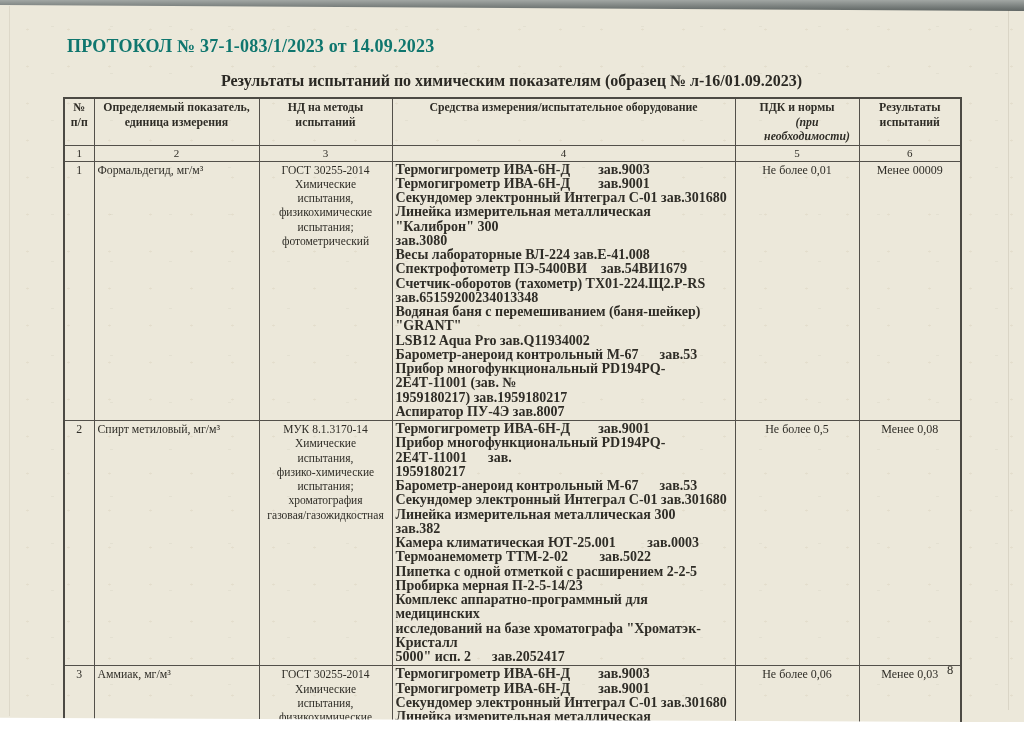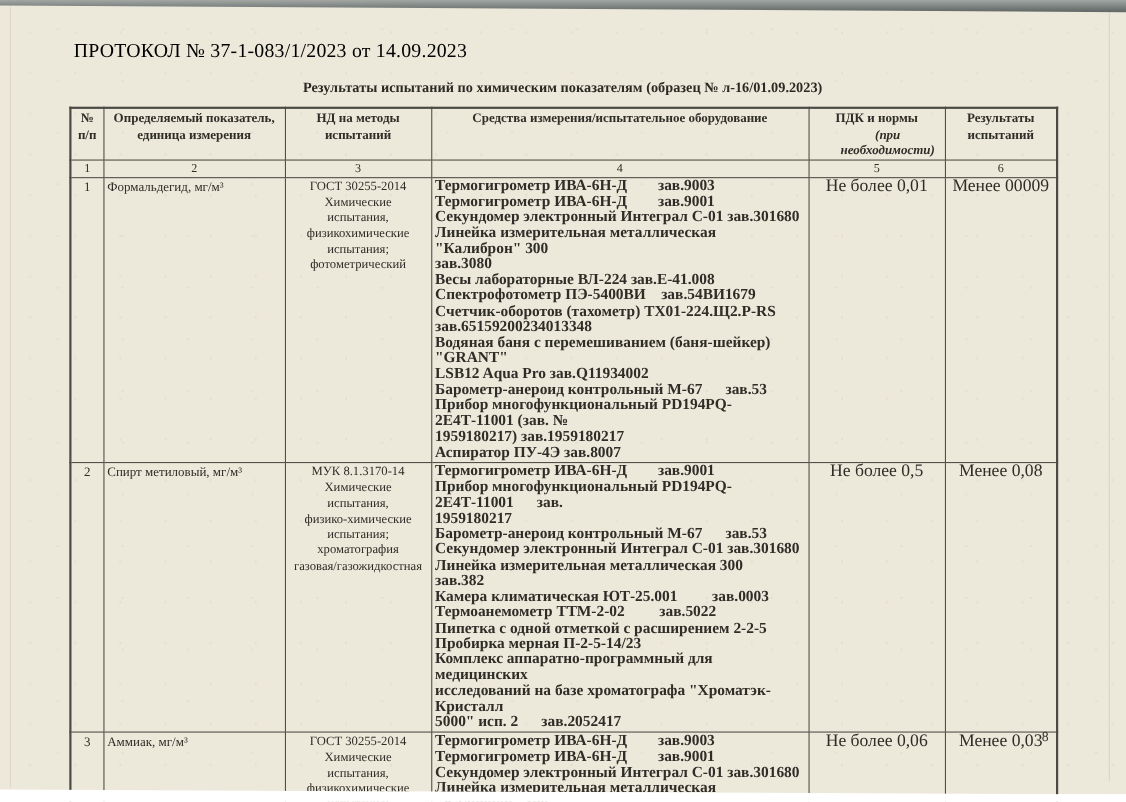--- a/index.html
+++ b/index.html
@@ -34,26 +34,26 @@
   .left-crease{
     position:absolute;left:9px;top:6px;width:1px;height:710px;
     background:rgba(90,80,60,0.10);
   }
   .right-crease{
     position:absolute;left:1008px;top:10px;width:1px;height:700px;
     background:rgba(90,80,60,0.12);
   }
   .title{
     position:absolute;left:67px;top:36px;
-    font-size:18px;font-weight:normal;color:#000000;letter-spacing:0.2px;
+    font-size:18px;font-weight:bold;color:#0f766e;letter-spacing:0.2px;
     white-space:nowrap;
   }
   .subtitle{
     position:absolute;left:63px;top:72px;width:897px;
-    text-align:center;font-size:13px;font-weight:bold;color:#2b2924;
+    text-align:center;font-size:16px;font-weight:bold;color:#2b2924;
   }
   table.results{
     position:absolute;left:63px;top:97px;width:897px;
     border-collapse:collapse;table-layout:fixed;
     color:#2f2d27;
   }
   table.results th,table.results td{
     border:1px solid #53504a;
     padding:1px 3px;
     vertical-align:top;
@@ -70,21 +70,21 @@
     height:15px;font-size:11px;line-height:13px;text-align:center;
     vertical-align:middle;padding:0;
   }
   tr.r1{height:214px;}
   tr.r2{height:187px;}
   tr.r3{height:99px;}
   td.c-num{text-align:center;font-size:11.8px;line-height:14.3px;padding-top:3px;}
   td.c-ind{text-align:left;font-size:11.8px;line-height:14.3px;padding-top:3px;}
   td.c-met{text-align:center;font-size:11.5px;line-height:14.3px;padding-top:3px;white-space:pre-line;margin-left:27px;}
   td.c-eq{text-align:left;font-size:14px;line-height:14.25px;padding-top:3px;white-space:pre-wrap;font-weight:bold;}
-  td.c-norm,td.c-res{text-align:center;font-size:16px;line-height:14.3px;padding-top:3px;}
+  td.c-norm,td.c-res{text-align:center;font-size:12px;line-height:14.3px;padding-top:3px;}
   .pageno{
     position:absolute;left:947px;top:663px;
     font-size:12.5px;color:#2f2d27;
   }
 </style>
 </head>
 <body>
 
 <div class="scan">
   <div class="paper"></div>

